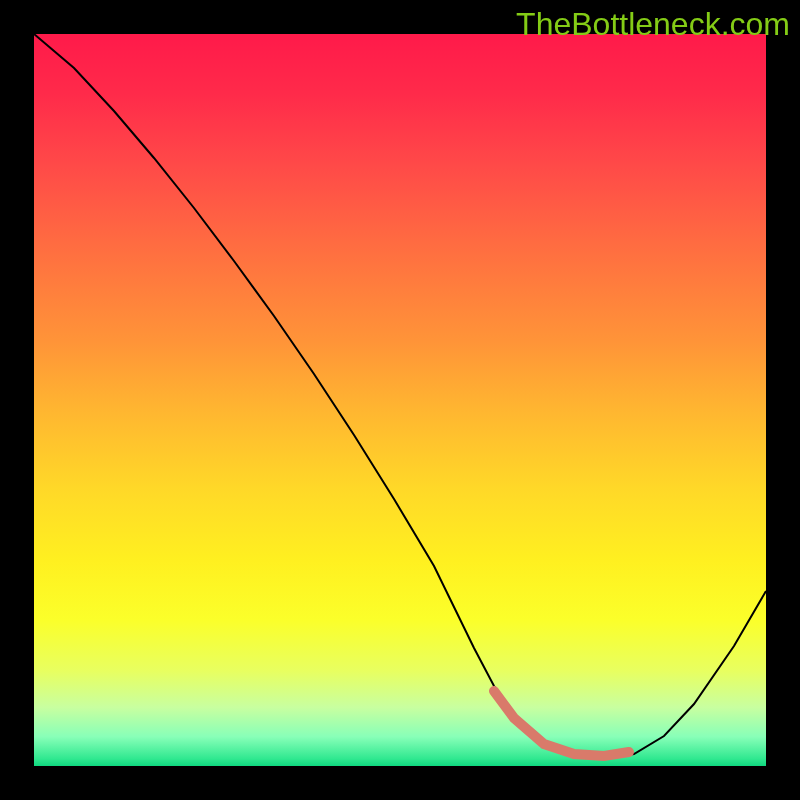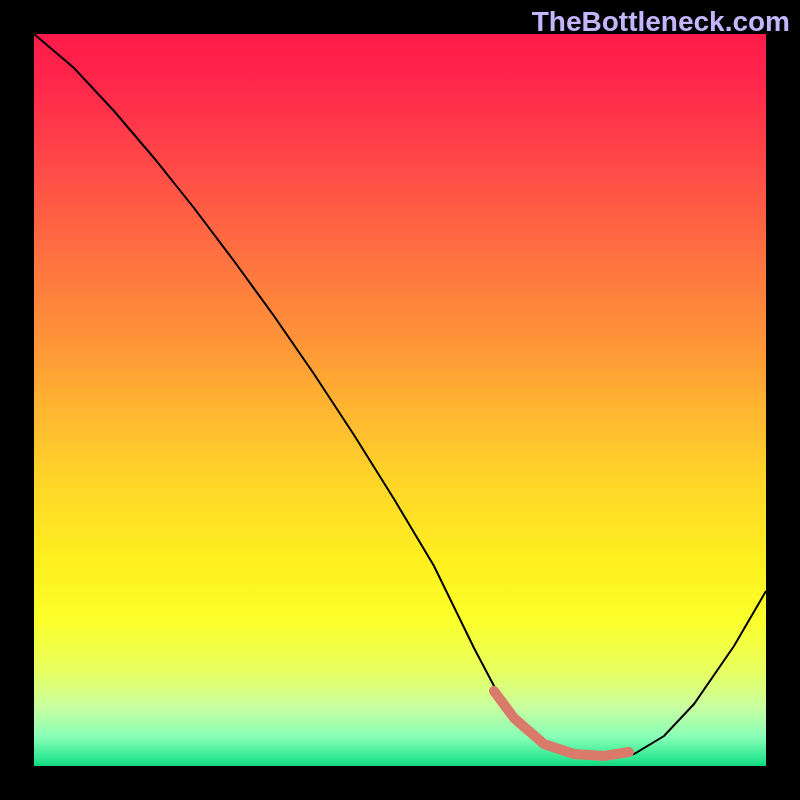--- a/index.html
+++ b/index.html
@@ -8,23 +8,23 @@
     height: 800px;
     background: #000;
     position: relative;
     overflow: hidden;
     font-family: Arial, sans-serif;
   }
   .watermark {
     position: absolute;
     top: 6px;
     right: 10px;
-    color: #c4b5fd;
-    font-size: 28px;
-    font-weight: 700;
+    color: #84cc16;
+    font-size: 32px;
+    font-weight: 400;
     z-index: 10;
   }
   .plot-area {
     position: absolute;
     left: 34px;
     top: 34px;
     width: 732px;
     height: 732px;
     overflow: hidden;
   }

